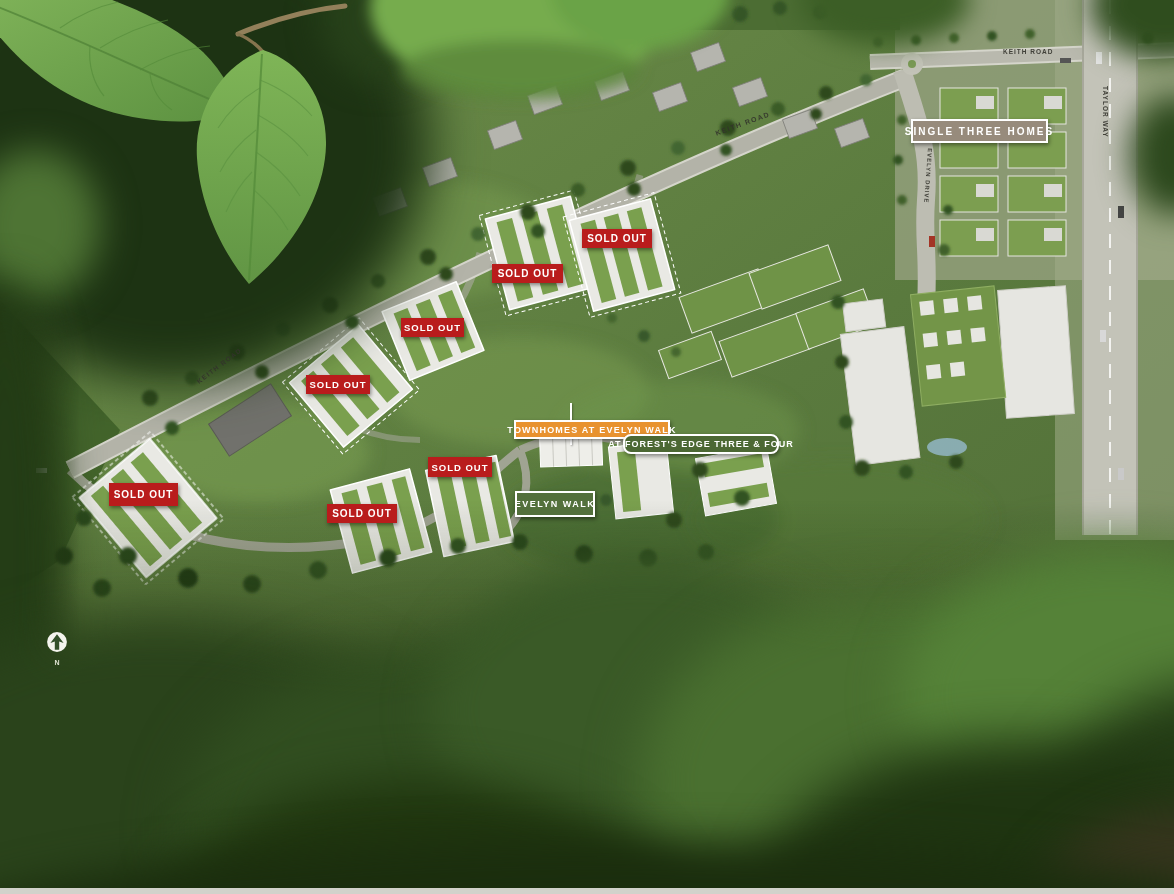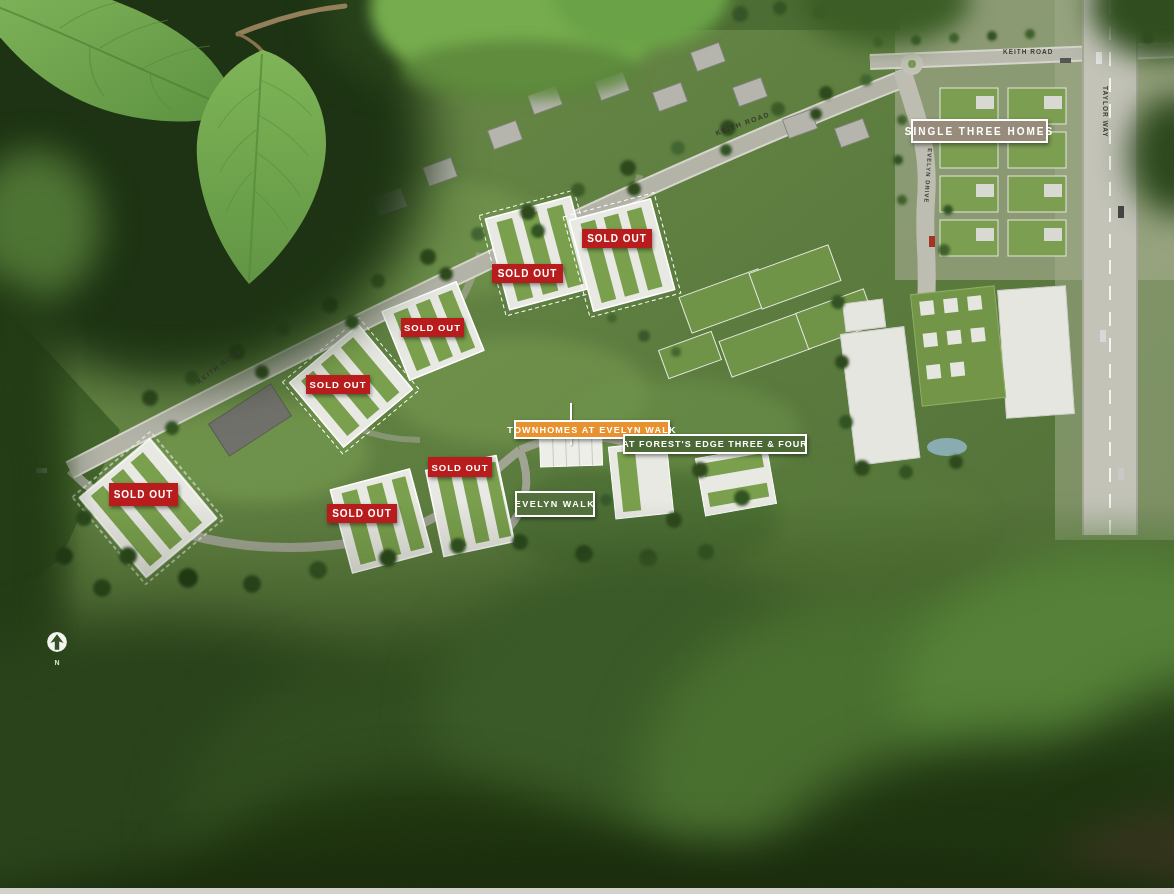--- a/index.html
+++ b/index.html
@@ -387,21 +387,21 @@
     <div class="badge sold" style="left:582px;top:229px;width:70px;height:19px;">SOLD OUT</div>
     <div class="badge sold" style="left:492px;top:264px;width:71px;height:19px;">SOLD OUT</div>
     <div class="badge sold" style="left:401px;top:318px;width:63px;height:19px;font-size:9.5px;">SOLD OUT</div>
     <div class="badge sold" style="left:306px;top:375px;width:64px;height:19px;font-size:9.5px;">SOLD OUT</div>
     <div class="badge sold" style="left:428px;top:457px;width:64px;height:20px;font-size:9.5px;">SOLD OUT</div>
     <div class="badge sold" style="left:327px;top:504px;width:70px;height:19px;">SOLD OUT</div>
     <div class="badge sold" style="left:109px;top:483px;width:69px;height:23px;">SOLD OUT</div>
 
     <div class="leader" style="left:570px;top:403px;height:42px;"></div>
     <div class="badge townhomes" style="left:514px;top:385px;width:156px;height:19px;margin-top:35px;">TOWNHOMES AT EVELYN WALK</div>
-    <div class="badge forest" style="left:623px;top:434px;width:184px;height:20px;">AT FOREST'S EDGE THREE &amp; FOUR</div>
+    <div class="badge forest" style="left:623px;top:434px;width:156px;height:20px;border-radius:8px;">AT FOREST'S EDGE THREE &amp; FOUR</div>
     <div class="badge evelyn" style="left:515px;top:491px;width:80px;height:26px;">EVELYN WALK</div>
     <div class="badge single" style="left:911px;top:119px;width:137px;height:24px;">SINGLE THREE HOMES</div>
 
     <div id="compass">
       <svg width="22" height="22" viewBox="0 0 20 20">
         <circle cx="10" cy="10" r="9" fill="#f4f4ee"></circle>
         <path d="M10 3 L16 11 L12 9.5 L12 17 L8 17 L8 9.5 L4 11 Z" fill="#33502a"></path>
       </svg>
       <div class="nlabel">N</div>
     </div>

